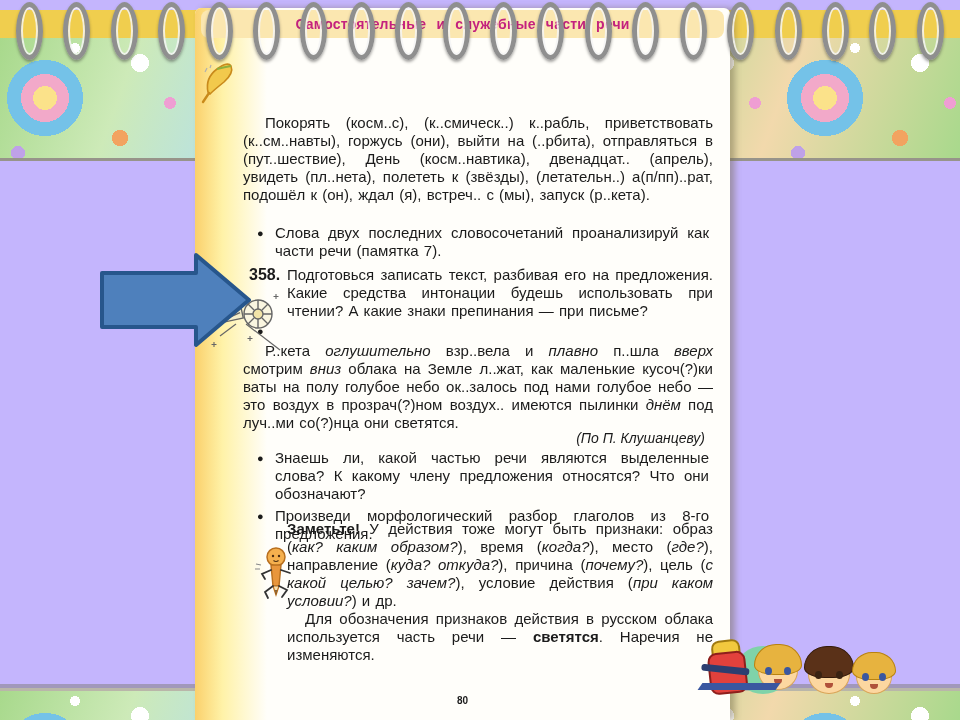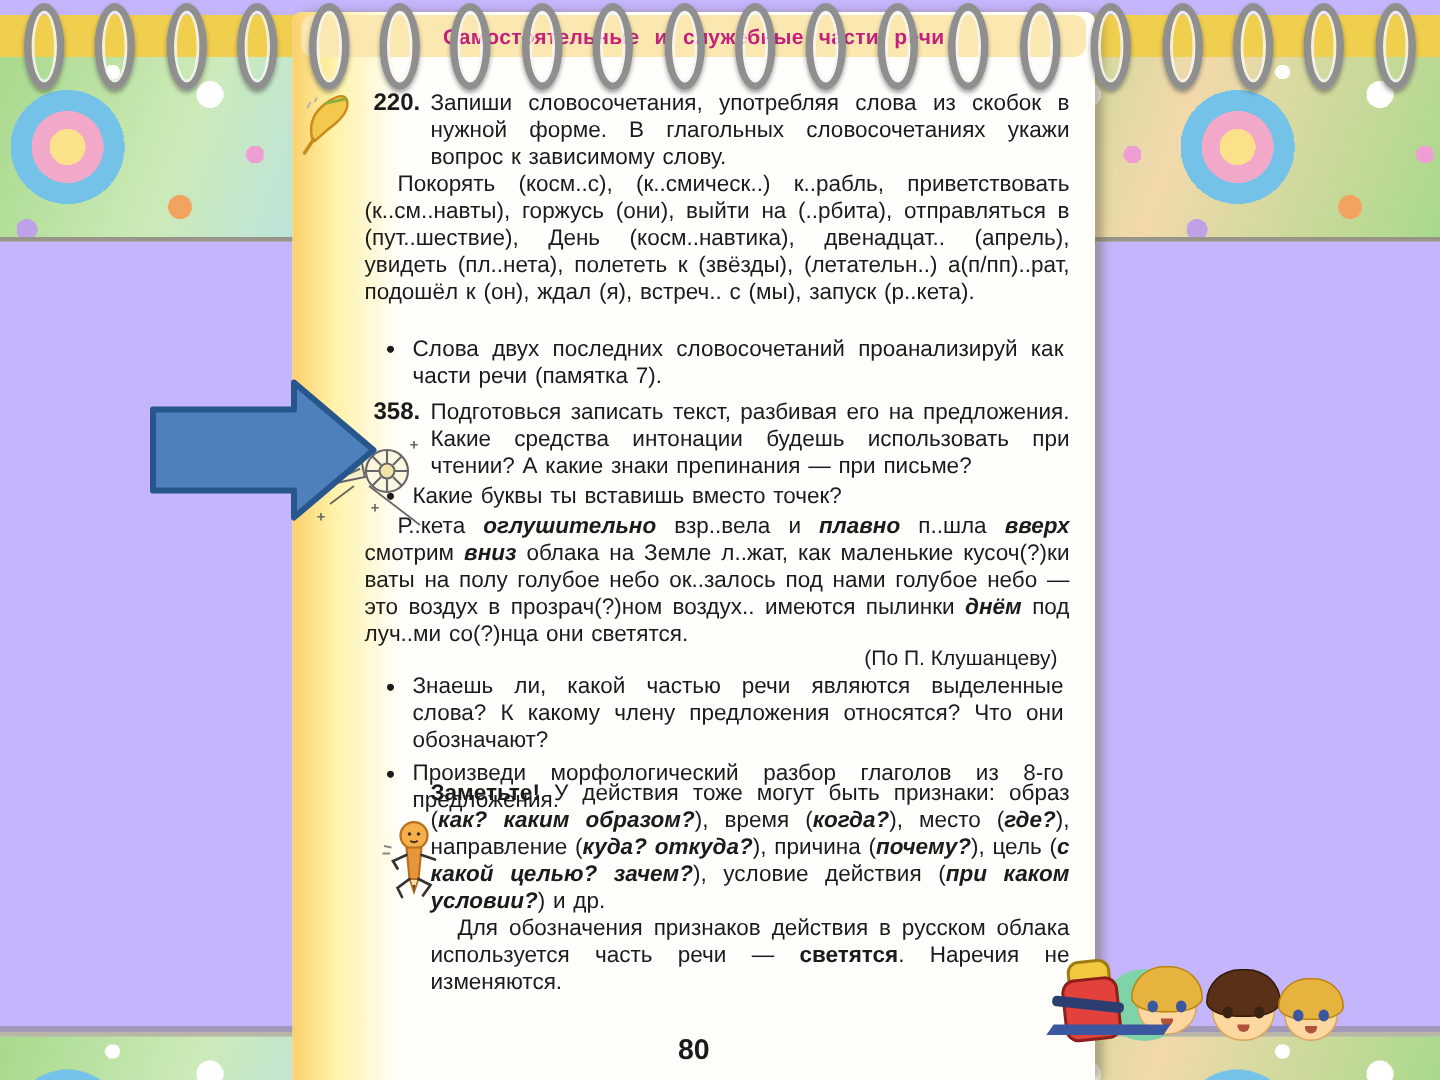--- a/index.html
+++ b/index.html
@@ -34,39 +34,39 @@
         border-radius:6px 6px 0 0;box-shadow:5px 0 6px rgba(110,100,70,.45);}
   .page-edge{position:absolute;left:0;top:0;bottom:0;width:72px;border-radius:6px 0 0 0;
         background:linear-gradient(90deg, rgba(250,206,100,.95) 0%, rgba(255,238,140,.75) 38%, rgba(255,255,255,0) 100%);}
   .page-header{position:absolute;left:6px;right:6px;top:2px;height:28px;background:#fbe7b0;border-radius:8px;
         display:flex;align-items:center;justify-content:center;}
   .page-header span{color:#c4217e;font-weight:bold;font-size:14px;word-spacing:6px;letter-spacing:.2px;}
 
   .content{position:absolute;inset:0;font-size:15px;line-height:18px;color:#1b1b1b;}
   .content p{margin:0;}
   .just{text-align:justify;word-spacing:1px;}
-  .it{font-style:italic;font-weight:bold;}
+  .it{font-style:italic;}
   .bd{font-weight:bold;}
 
   .ex{position:absolute;padding-left:44px;box-sizing:border-box;}
   .ex-num{position:absolute;left:6px;top:0;font-weight:bold;font-size:16px;}
   .ex220{left:48px;top:52px;width:470px;}
   .words{position:absolute;left:48px;top:106px;width:470px;text-indent:22px;}
   .bullet{display:flex;gap:6px;}
   .dot{flex:0 0 12px;font-size:11px;line-height:18px;}
   .b220{position:absolute;left:62px;top:216px;width:452px;}
   .ex221{left:48px;top:258px;width:470px;}
   .b221{position:absolute;left:62px;top:314px;width:452px;}
   .textpar{position:absolute;left:48px;top:334px;width:470px;text-indent:22px;}
-  .author{position:absolute;left:48px;top:421px;width:462px;text-align:right;font-size:14px;}
+  .author{position:absolute;left:48px;top:421px;width:462px;text-align:right;font-style:italic;font-size:14px;}
   .tasks{position:absolute;left:62px;top:441px;width:452px;}
   .tasks .bullet{margin-bottom:4px;}
   .note{position:absolute;left:92px;top:512px;width:426px;}
   .note .p2{text-indent:18px;}
-  .pagenum{position:absolute;left:0;right:0;top:684px;text-align:center;font-weight:bold;font-size:19px;}
+  .pagenum{position:absolute;left:0;right:0;top:684px;text-align:center;font-weight:bold;font-size:10px;}
 
   
   .icon{position:absolute;pointer-events:none;}
   .quill{left:198px;top:58px;z-index:15;}
   .satellite{left:206px;top:290px;z-index:15;}
   .arrow{left:100px;top:252px;z-index:30;}
   .run-pencil{left:252px;top:546px;z-index:15;}
 
   
   .kid{position:absolute;z-index:40;}
@@ -98,40 +98,35 @@
   <div class="bottom-band pattern"></div>
 
   <div class="page">
     <div class="page-edge"></div>
     <div class="page-header">
       <span>Самостоятельные и служебные части речи</span>
     </div>
 
     <div class="content">
 
-      <div class="ex ex220">
-        <span class="ex-num">220.</span>
-        <p class="just">Запиши словосочетания, употребляя слова из скобок в нужной форме. В глагольных словосочетаниях укажи вопрос к зависимому слову.</p>
-      </div>
 
       <p class="words just">Покорять (косм..с), (к..смическ..) к..рабль, приветствовать (к..см..навты), горжусь (они), выйти на (..рбита), отправляться в (пут..шествие), День (косм..навтика), двенадцат.. (апрель), увидеть (пл..нета), полететь к (звёзды), (летательн..) а(п/пп)..рат, подошёл к (он), ждал (я), встреч.. с (мы), запуск (р..кета).</p>
 
       <div class="bullet b220">
         <span class="dot">●</span>
         <p class="just">Слова двух последних словосочетаний проанализируй как части речи (памятка 7).</p>
       </div>
 
       <div class="ex ex221">
         <span class="ex-num">358.</span>
         <p class="just">Подготовься записать текст, разбивая его на предложения. Какие средства интонации будешь использовать при чтении? А какие знаки препинания — при письме?</p>
       </div>
 
       <div class="bullet b221">
         <span class="dot">●</span>
-        <p class="just">Какие буквы ты вставишь вместо точек?</p>
       </div>
 
       <p class="textpar just"><span>Р..кета </span><span class="it">оглушительно</span><span> взр..вела и </span><span class="it">плавно</span><span> п..шла </span><span class="it">вверх</span><span> смотрим </span><span class="it">вниз</span><span> облака на Земле л..жат, как маленькие кусоч(?)ки ваты на полу голубое небо ок..залось под нами голубое небо — это воздух в прозрач(?)ном воздух.. имеются пылинки </span><span class="it">днём</span><span> под луч..ми со(?)нца они светятся.</span></p>
 
       <p class="author">(По П. Клушанцеву)</p>
 
       <div class="tasks">
         <div class="bullet">
           <span class="dot">●</span>
           <p class="just">Знаешь ли, какой частью речи являются выделенные слова? К какому члену предложения относятся? Что они обозначают?</p>

